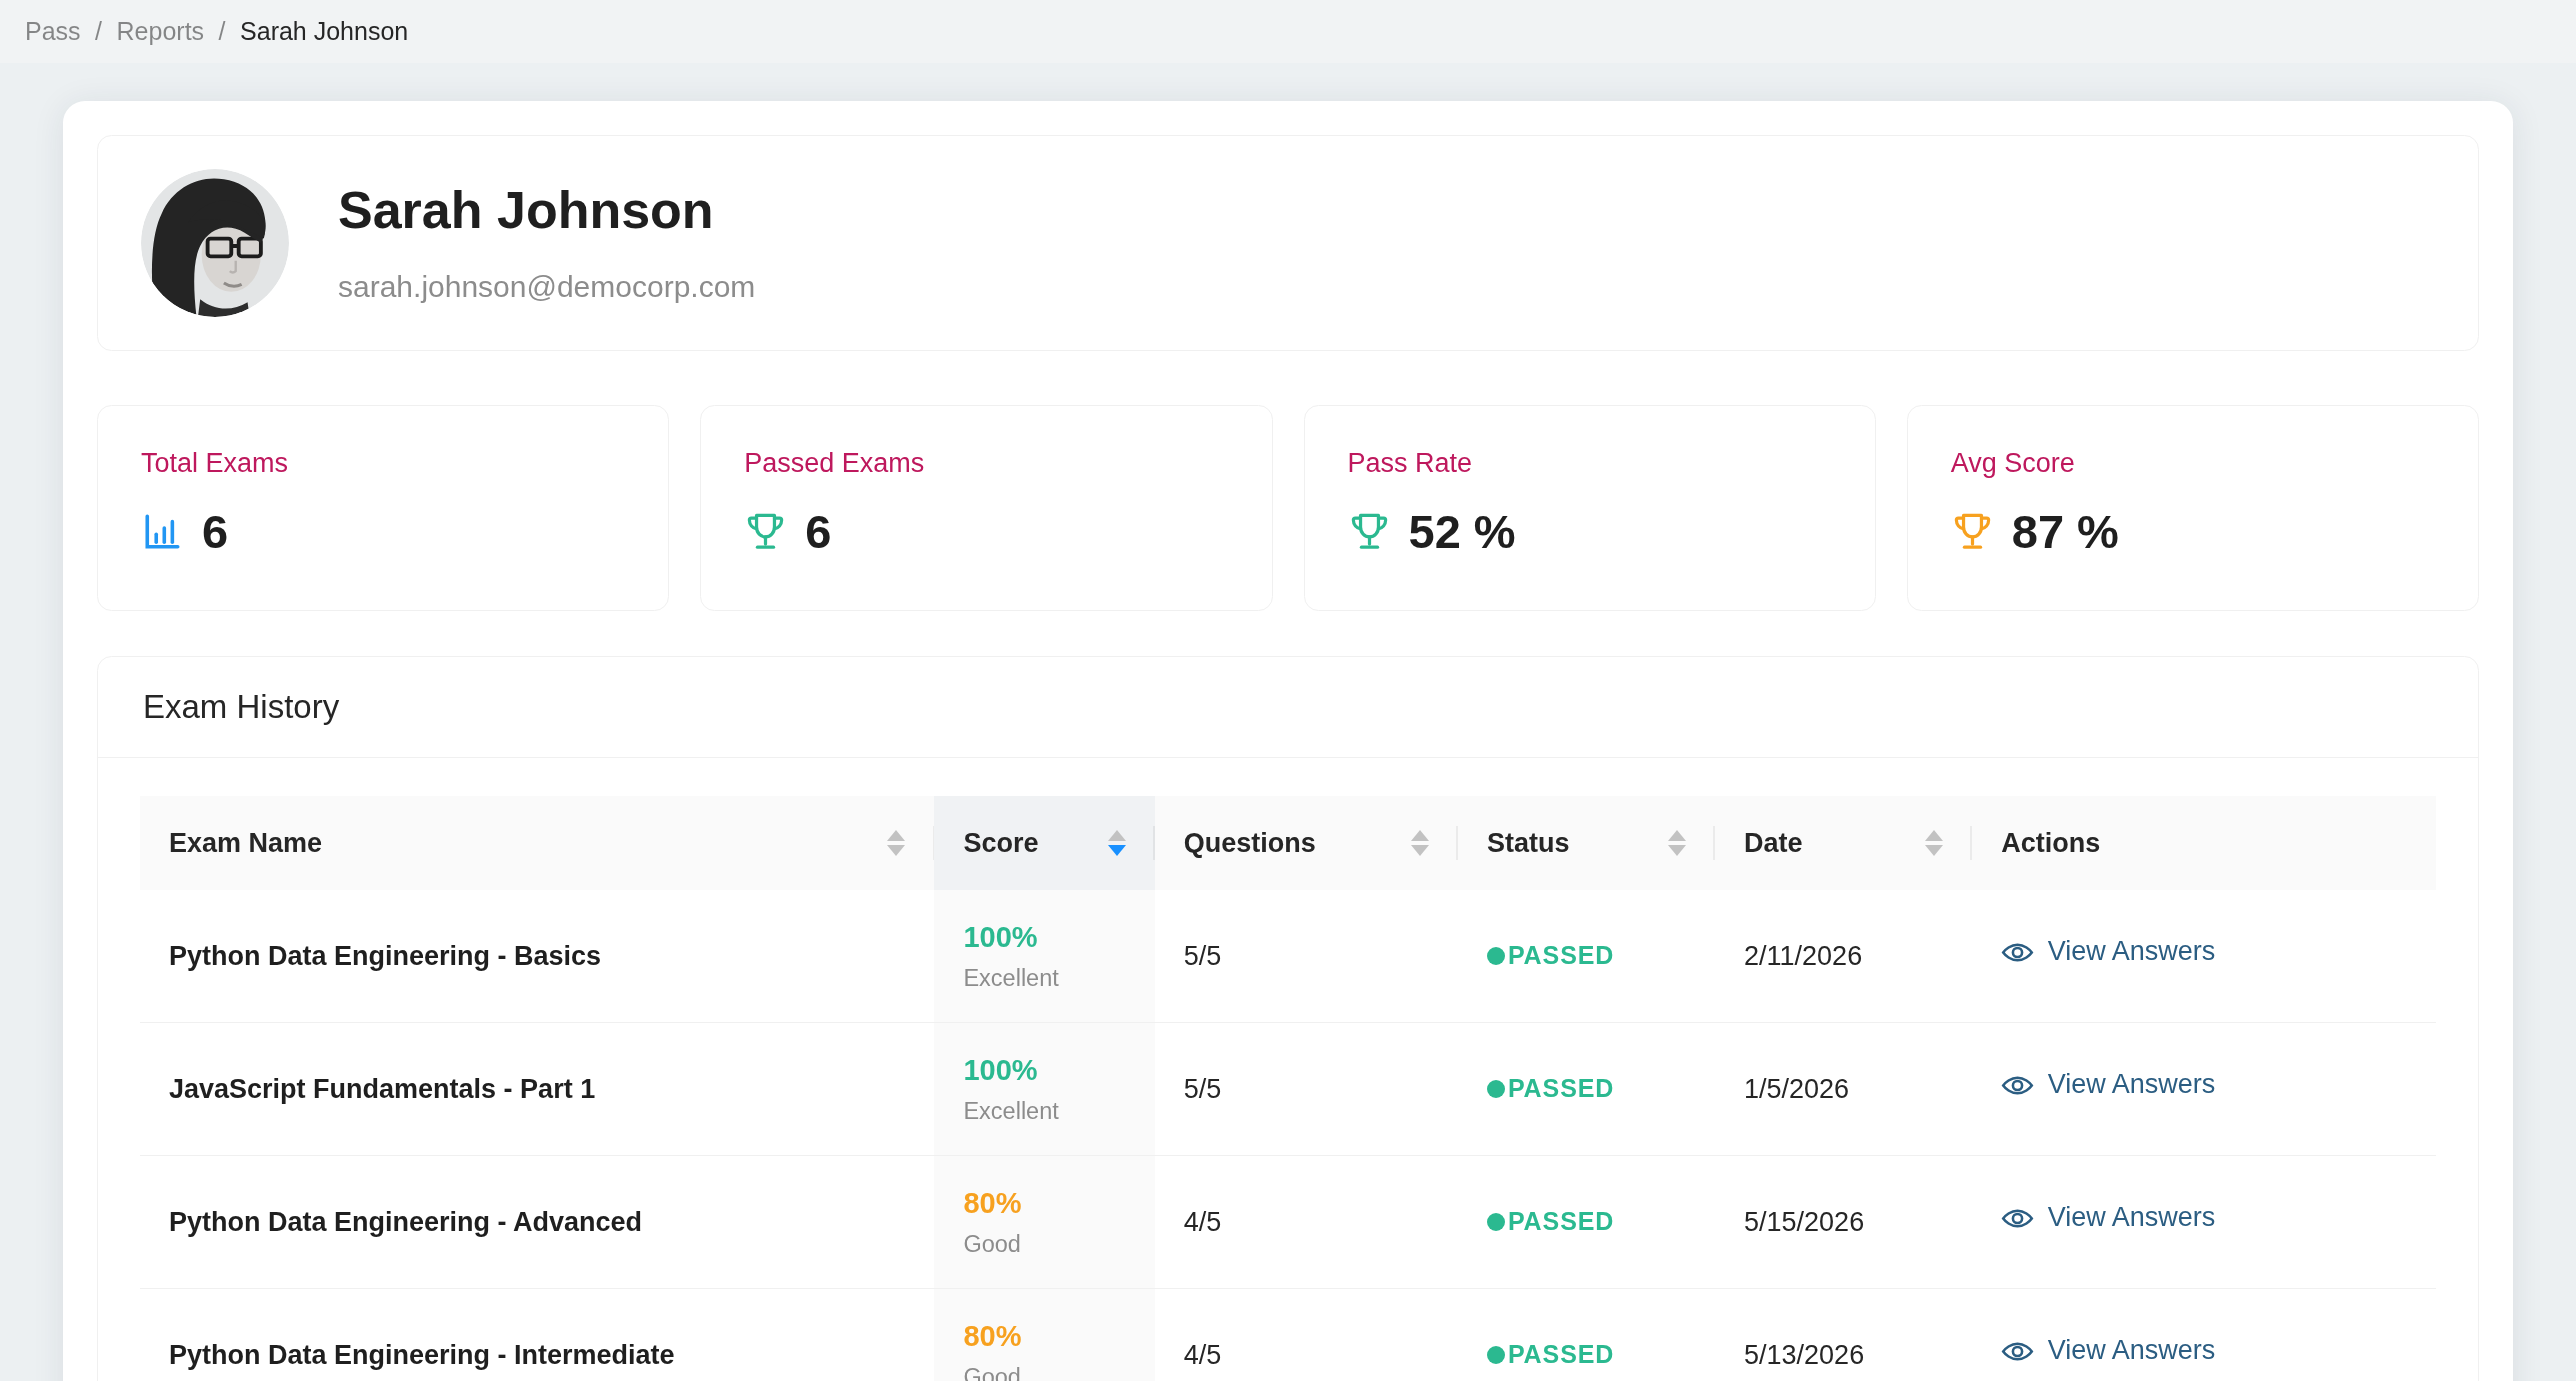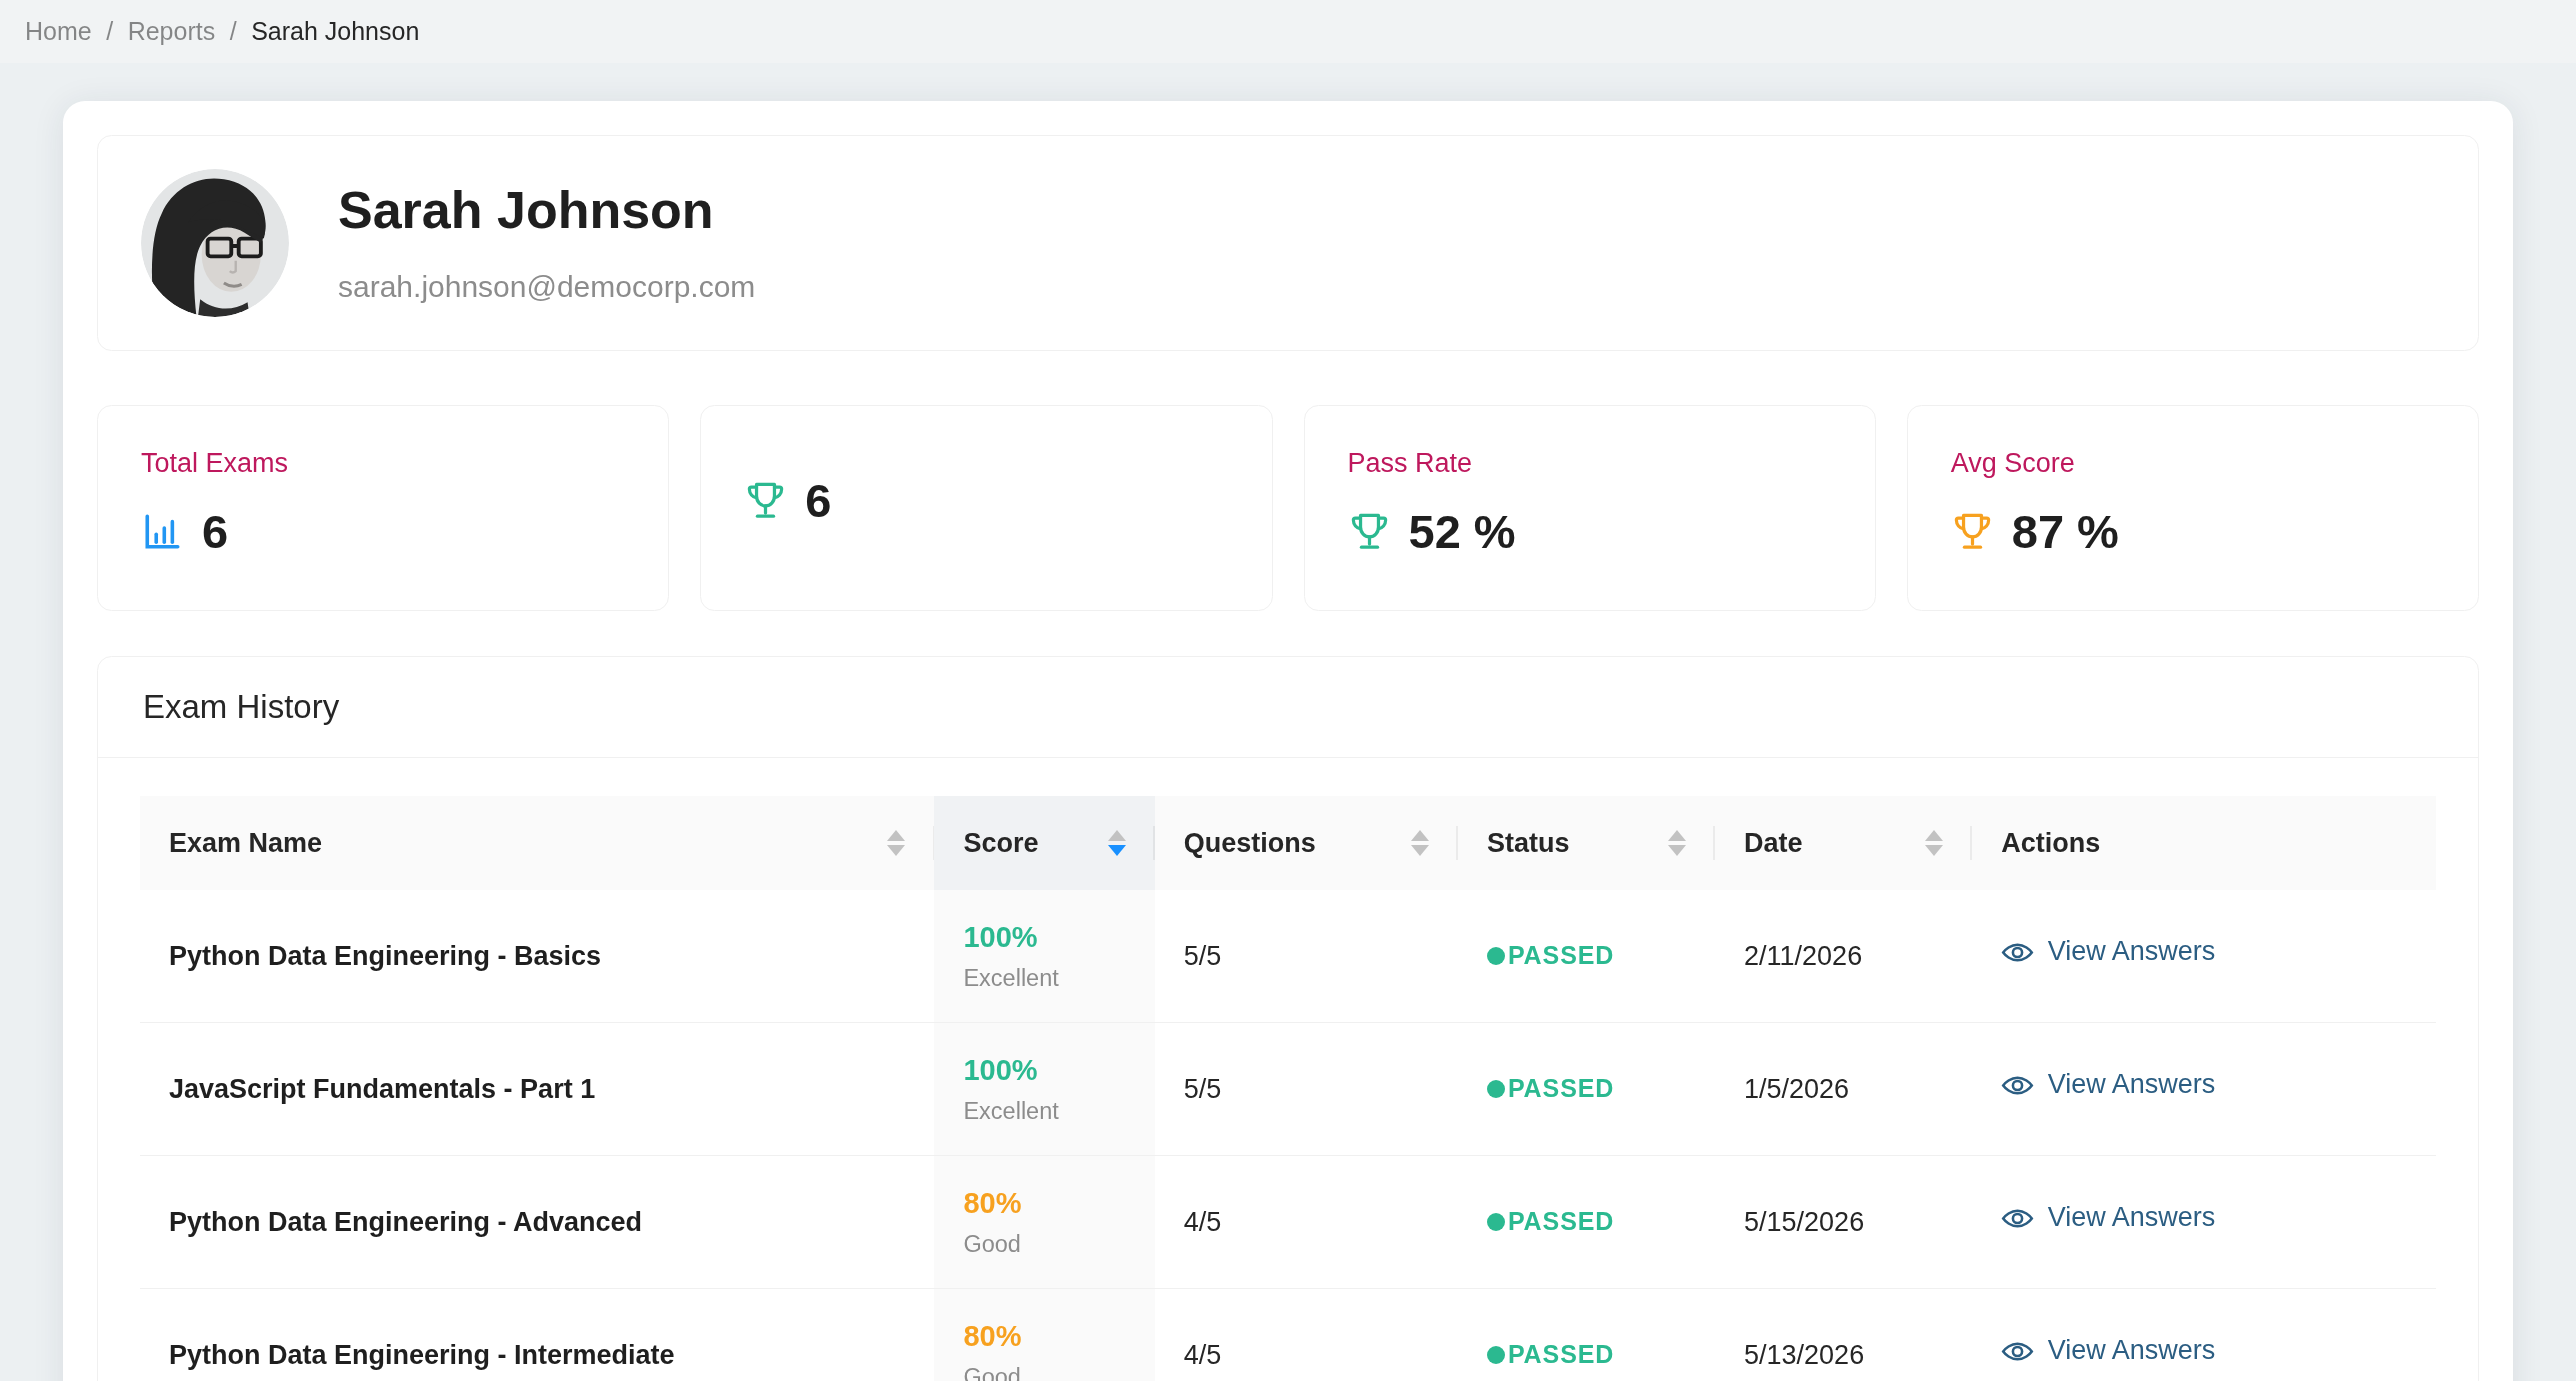--- a/index.html
+++ b/index.html
@@ -69,21 +69,21 @@
   .dot{width:18px;height:18px;border-radius:50%;background:#2bb990;flex:none}
   .link-action{display:inline-flex;align-items:flex-start;gap:13.5px;color:#2b5d82;cursor:pointer}
   .eye{width:33px;height:33px;flex:none}
   .eye svg{display:block;width:100%;height:100%}
 </style>
 </head>
 <body>
 
 <div class="topbar">
   <div class="crumbs">
-    <span class="crumb link">Home</span>
+    <span class="crumb link">Pass</span>
     <span class="crumb-sep">/</span>
     <span class="crumb link">Reports</span>
     <span class="crumb-sep">/</span>
     <span class="crumb current">Sarah Johnson</span>
   </div>
 </div>
 
 <div class="main-card">
 
   <div class="panel profile">
@@ -124,20 +124,21 @@
               <path d="M17 27v9"></path>
               <path d="M26 20v16"></path>
               <path d="M35 13v23"></path>
             </svg>
           </span>
       <span class="stat-value">6</span>
     </div>
   </div>
 
   <div class="stat">
+    <div class="stat-label">Passed Exams</div>
     <div class="stat-valrow">
       <span class="stat-icon" style="color: rgb(43, 185, 144);">
             <svg viewBox="0 0 48 48" fill="none" stroke="currentColor" stroke-width="3.6" stroke-linecap="round" stroke-linejoin="round">
               <path d="M14 6h20v13c0 6.6-4.5 11-10 11s-10-4.4-10-11V6z"></path>
               <path d="M14 9H8.2C6.8 9 6 9.9 6 11.2 6 16.5 9.6 20.4 14 21"></path>
               <path d="M34 9h5.8c1.4 0 2.2.9 2.2 2.2 0 5.3-3.6 9.2-8 9.8"></path>
               <path d="M24 30v8"></path>
               <path d="M15 41.5h18"></path>
             </svg>
           </span>

